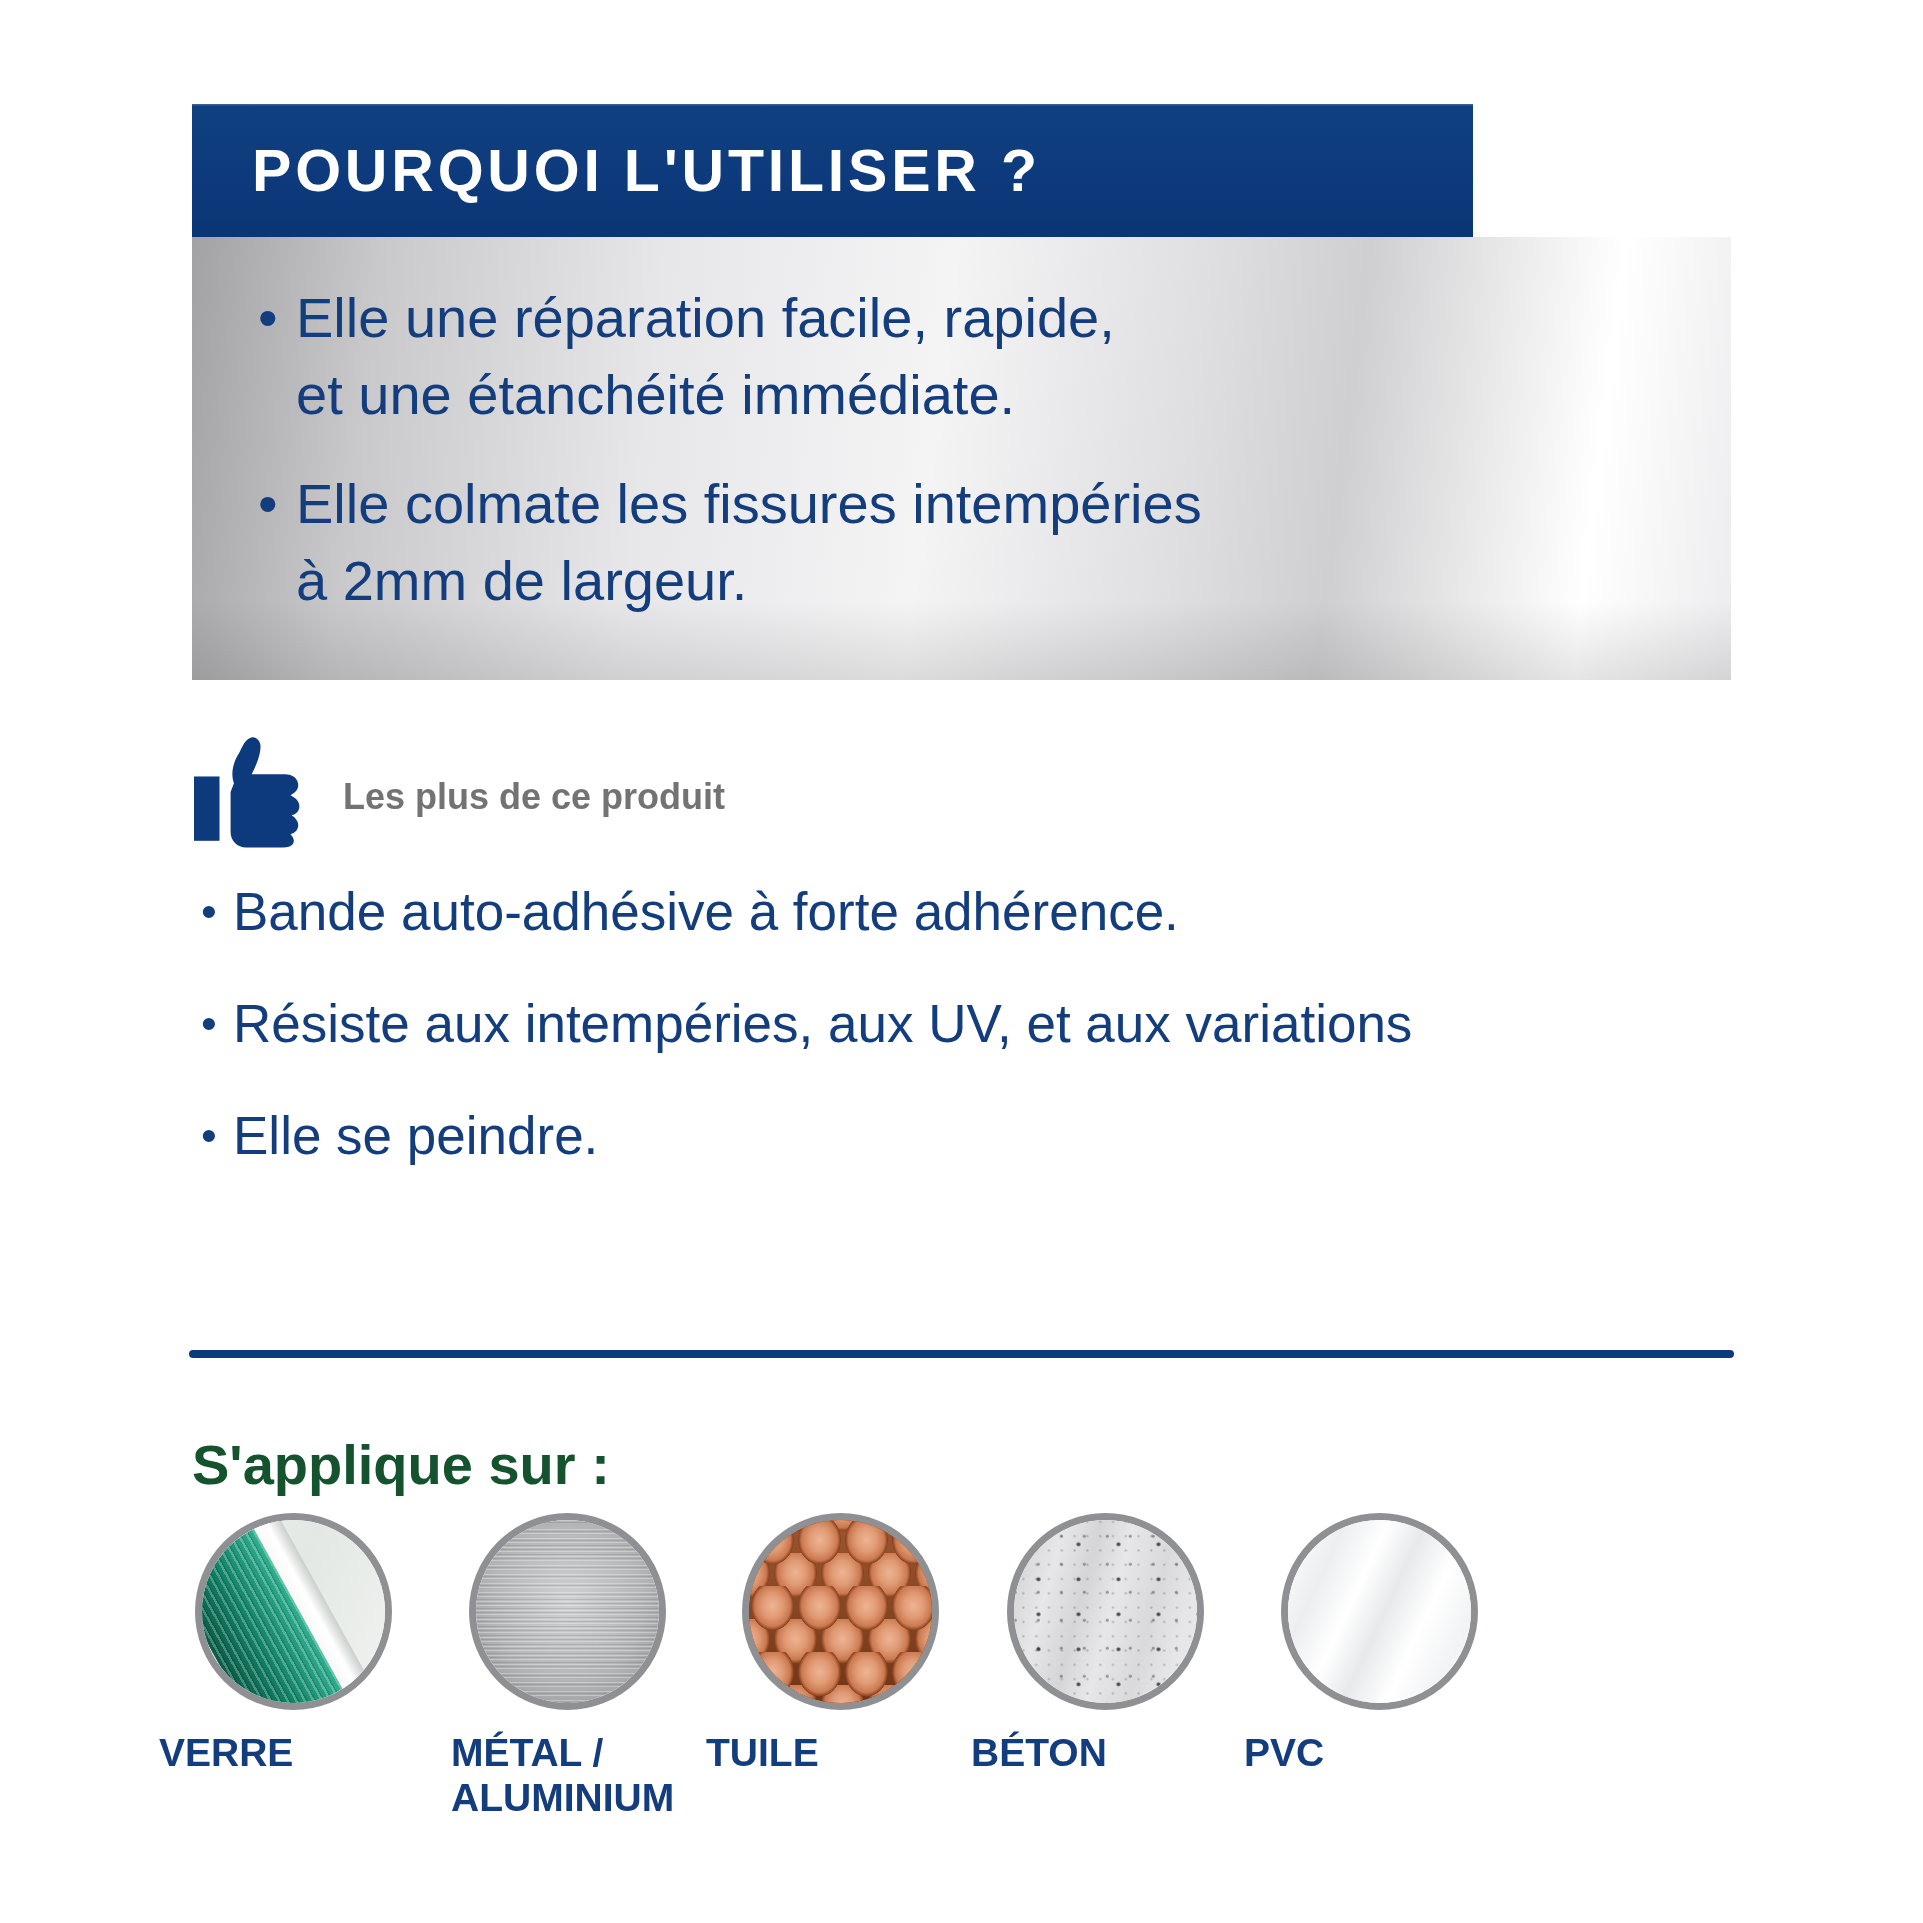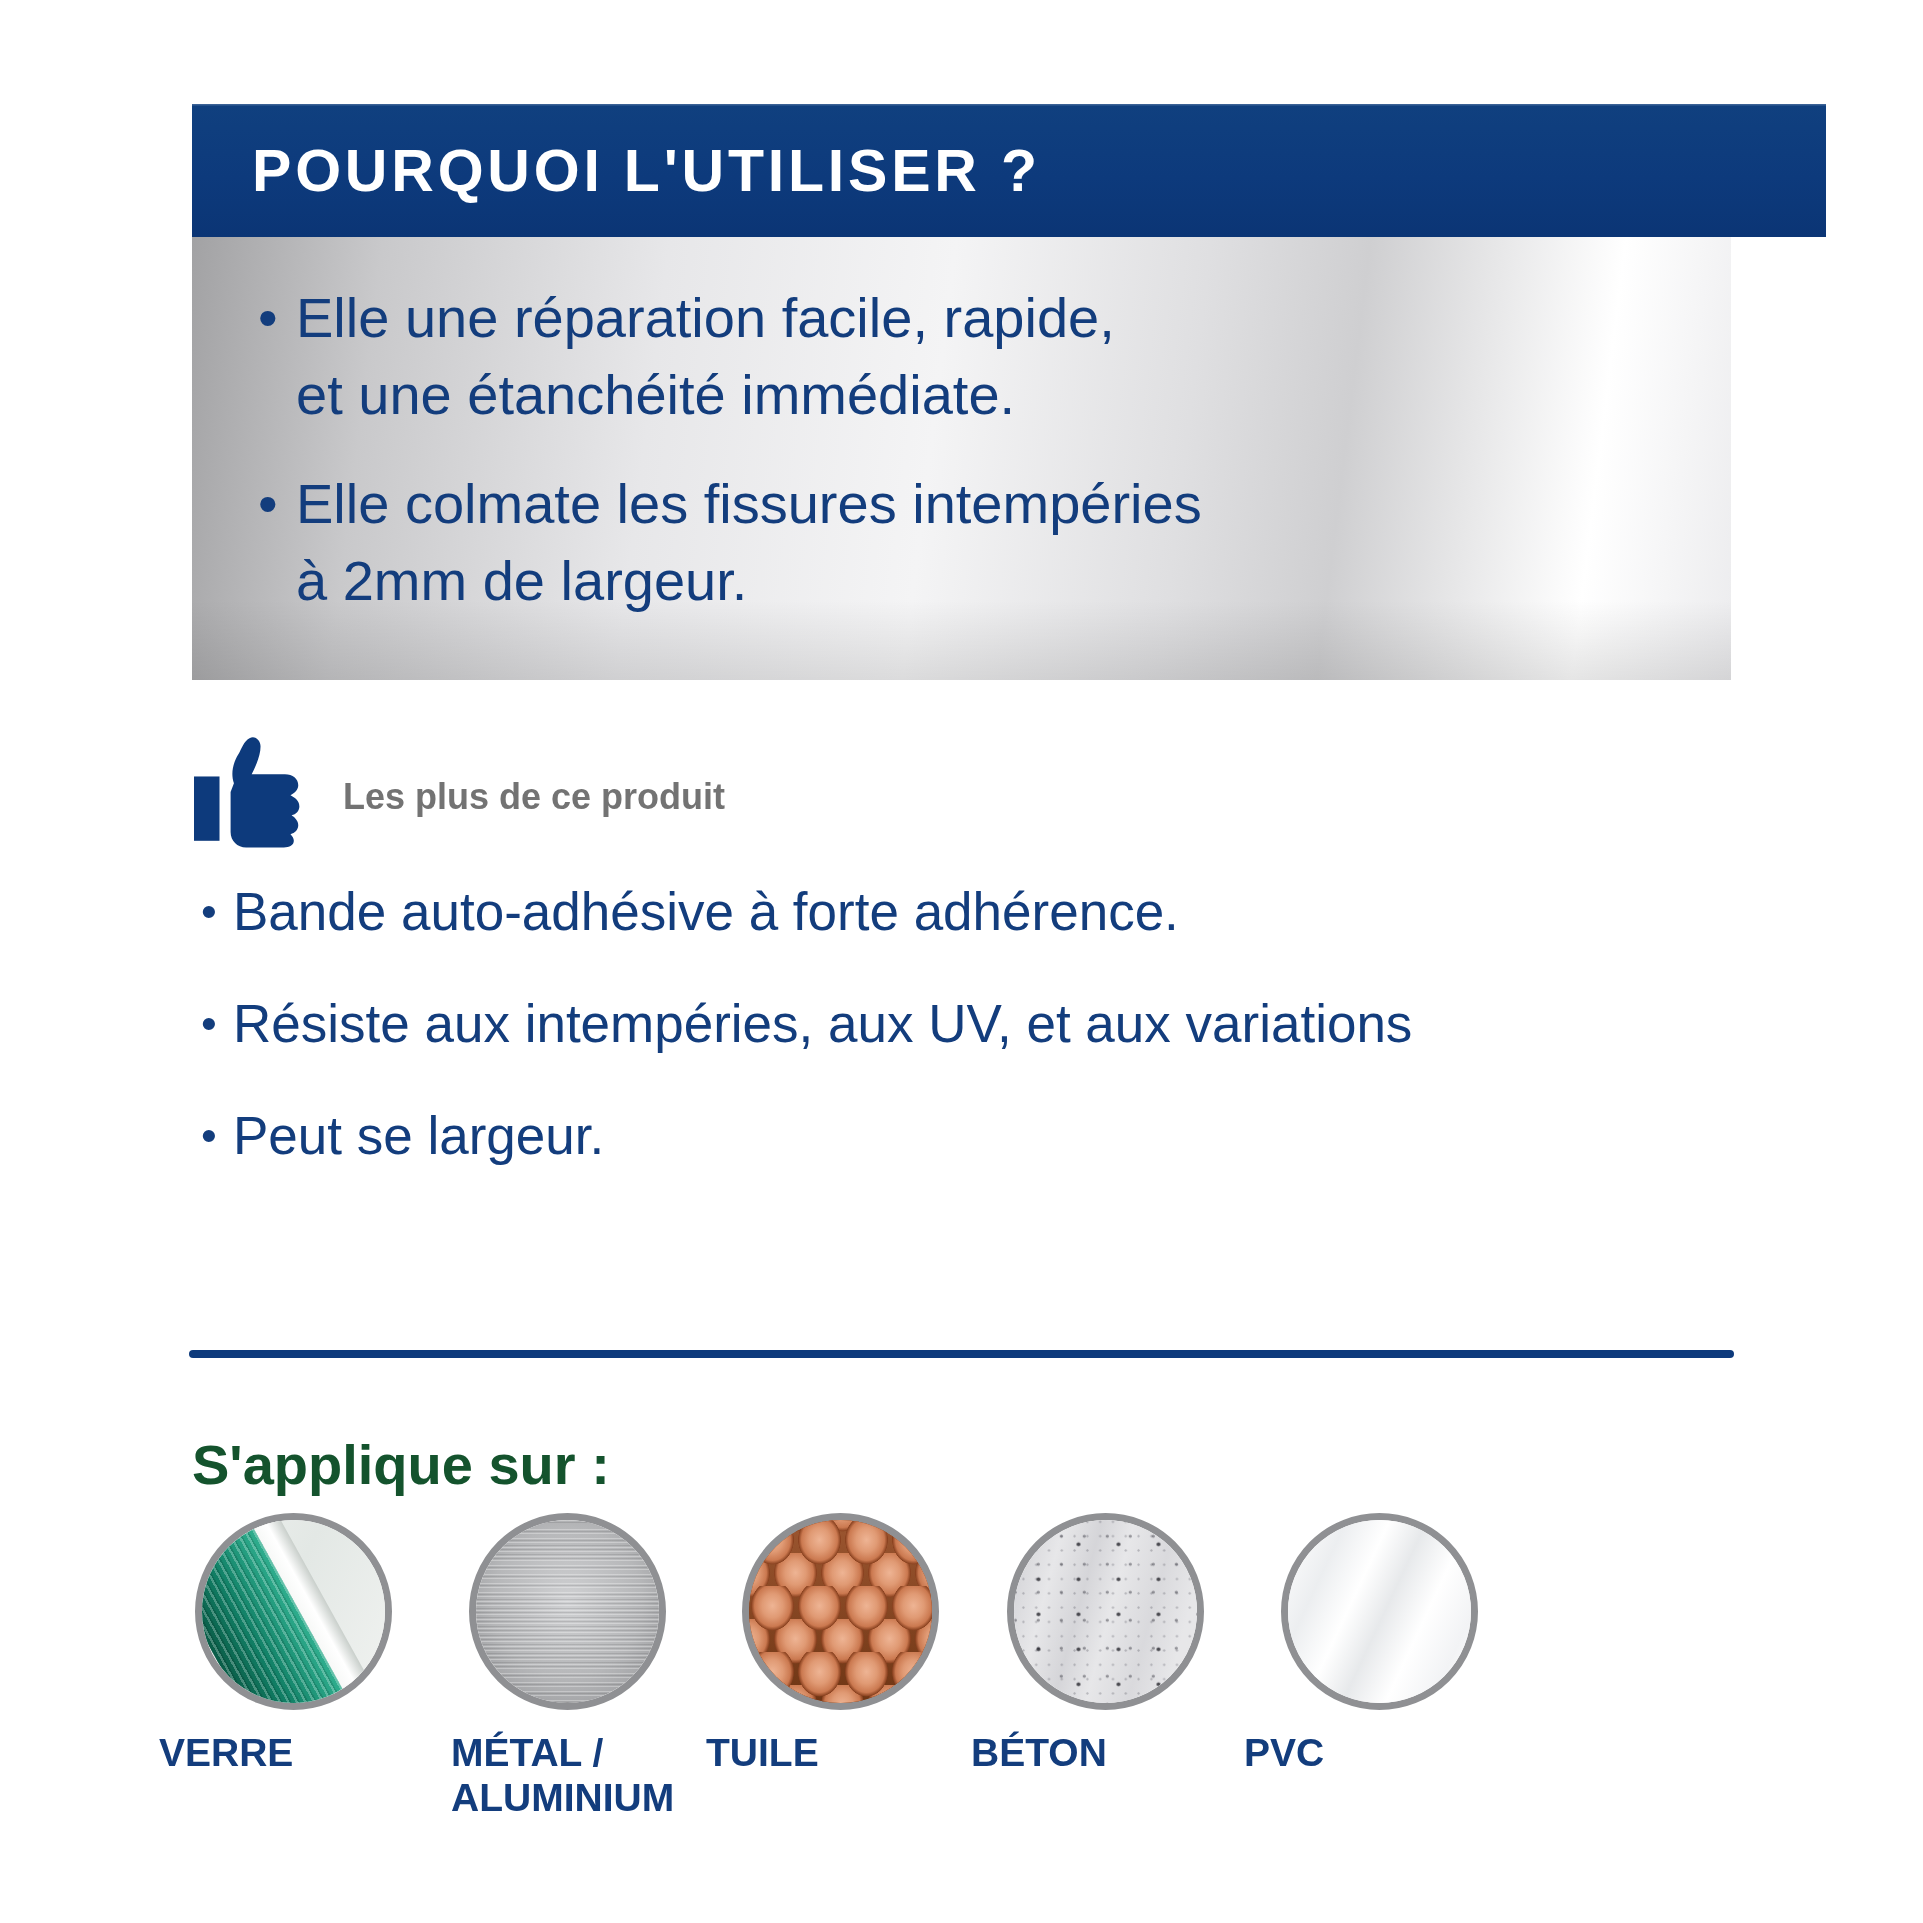--- a/index.html
+++ b/index.html
@@ -5,21 +5,21 @@
   html,body{margin:0;padding:0;}
   body{
     width:1924px;height:1924px;background:#ffffff;position:relative;
     font-family:"Liberation Sans", sans-serif;overflow:hidden;
     -webkit-font-smoothing:antialiased;
   }
   #page{position:absolute;inset:0;}
 
   
   .header-bar{
-    position:absolute;left:192px;top:104px;width:1634px;height:133px;
+    position:absolute;left:192px;top:104px;width:1281px;height:133px;
     background:linear-gradient(180deg,#10407f 0%,#0d3a7c 55%,#0b3575 100%);
     box-shadow:inset 0 1.5px 0 rgba(255,255,255,.18);
   }
   .header-title{
     position:absolute;left:60px;top:50%;transform:translateY(-50%);
     color:#ffffff;font-size:59px;font-weight:bold;letter-spacing:3.8px;white-space:nowrap;
   }
 
   
   .silver-box{
@@ -175,21 +175,21 @@
     <div class="li">
       <span class="dot">•</span>
       <span class="bullet-text"><span>Bande auto-adhésive à forte adhérence.</span></span>
     </div>
     <div class="li">
       <span class="dot">•</span>
       <span class="bullet-text"><span>Résiste aux intempéries, aux UV, et aux variations</span><br></span>
     </div>
     <div class="li">
       <span class="dot">•</span>
-      <span class="bullet-text"><span>Peut se largeur.</span></span>
+      <span class="bullet-text"><span>Elle se peindre.</span></span>
     </div>
   </div>
 
   <div class="divider"></div>
 
   <div class="applies-title">S'applique sur :</div>
 
   <div class="swatch sw-verre">
     <div class="inner swatch-verre">
       <div class="band-white"></div>

